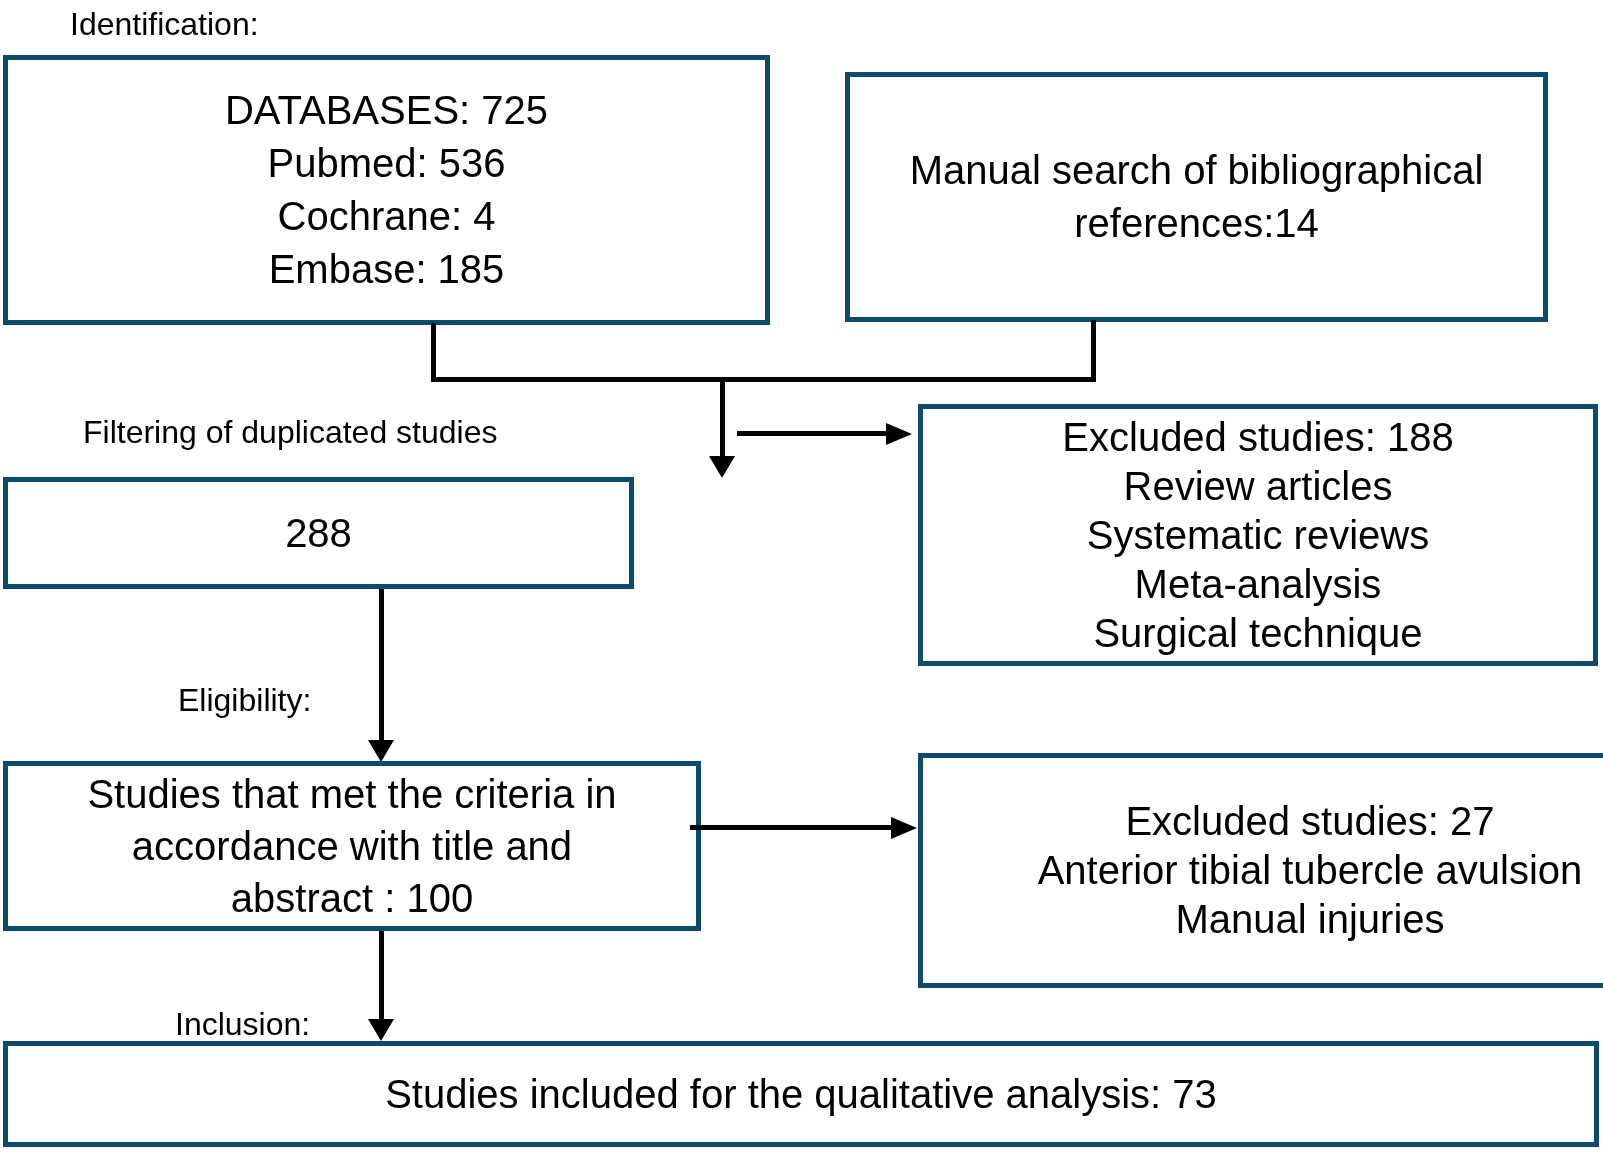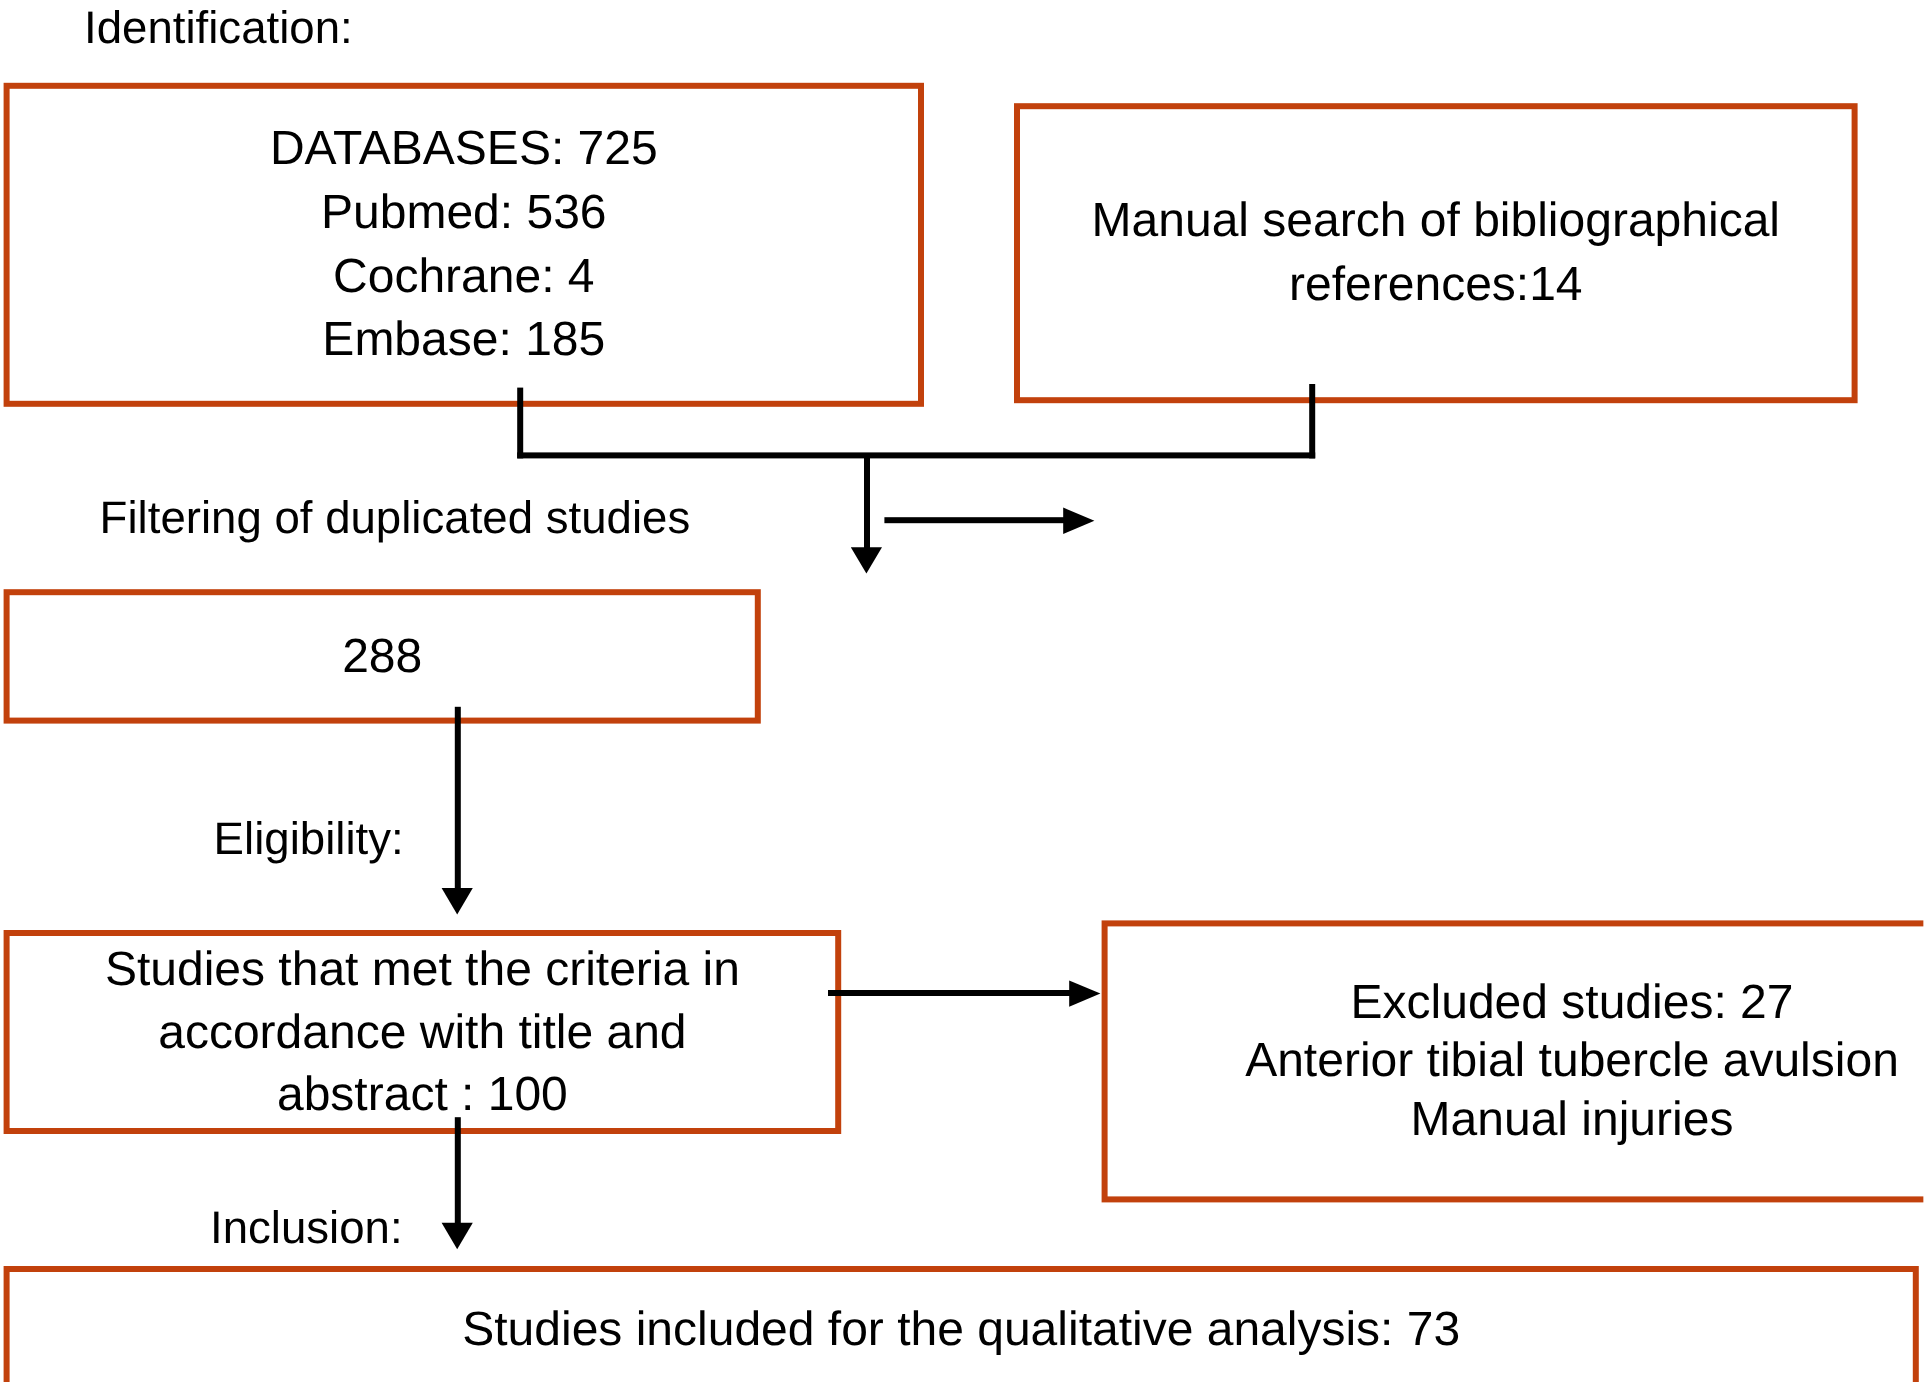--- a/index.html
+++ b/index.html
@@ -11,36 +11,35 @@
     position: relative;
     width: 1603px;
     height: 1152px;
     background: #ffffff;
     font-family: "Liberation Sans", sans-serif;
     color: #000000;
     overflow: hidden;
   }
   .stage-label {
     position: absolute;
-    font-size: 38px;
+    font-size: 32px;
     line-height: 44px;
     white-space: nowrap;
     color: #000000;
   }
   .box {
     position: absolute;
-    border: 5px solid #c2410c;
+    border: 5px solid #0c4a6e;
     background: #ffffff;
     box-sizing: border-box;
     display: flex;
     flex-direction: column;
     justify-content: center;
     align-items: center;
     text-align: center;
-    margin-top: 14px;
   }
   .bline {
     font-size: 40px;
     line-height: 53px;
     white-space: nowrap;
   }
   .box.tight .bline { line-height: 49px; }
   .box.mid .bline   { line-height: 52px; }
   .conn {
     position: absolute;
@@ -121,20 +120,27 @@
   <div class="conn c-stem-dedup"></div>
   <div class="arrow-down ah-dedup"></div>
 
   <div class="conn c-to-excl188"></div>
   <div class="arrow-right ah-excl188"></div>
 
   <div class="box box-dedup">
     <div class="bline">288</div>
   </div>
 
+  <div class="box box-excl188 tight">
+    <div class="bline">Excluded studies: 188</div>
+    <div class="bline">Review articles</div>
+    <div class="bline">Systematic reviews</div>
+    <div class="bline">Meta-analysis</div>
+    <div class="bline">Surgical technique</div>
+  </div>
 
   <div class="conn c-dedup-down"></div>
   <div class="arrow-down ah-titleabs"></div>
 
   <div class="box box-titleabs mid">
     <div class="bline">Studies that met the criteria in</div>
     <div class="bline">accordance with title and</div>
     <div class="bline">abstract : 100</div>
   </div>
 

